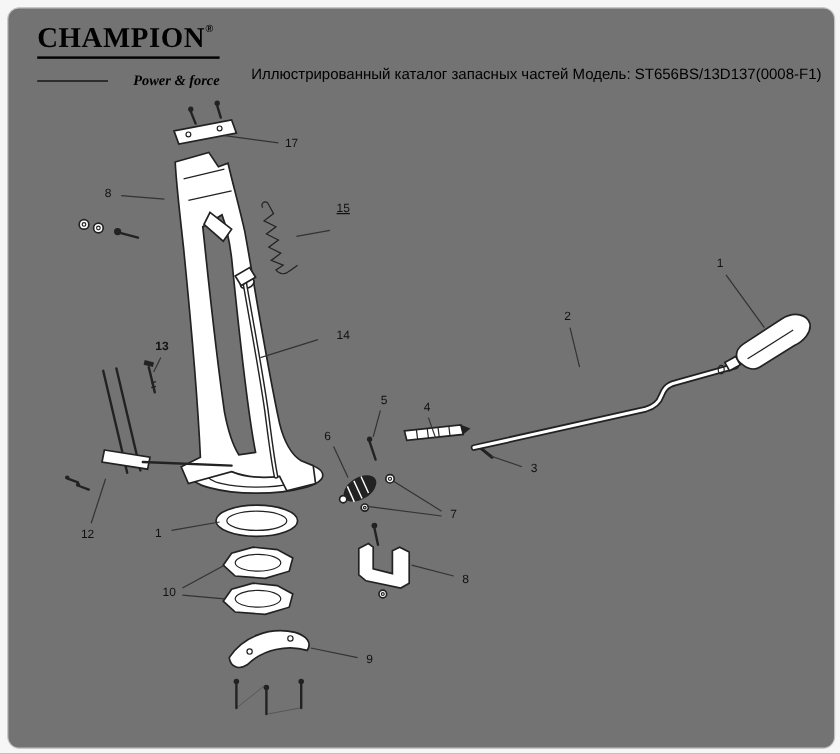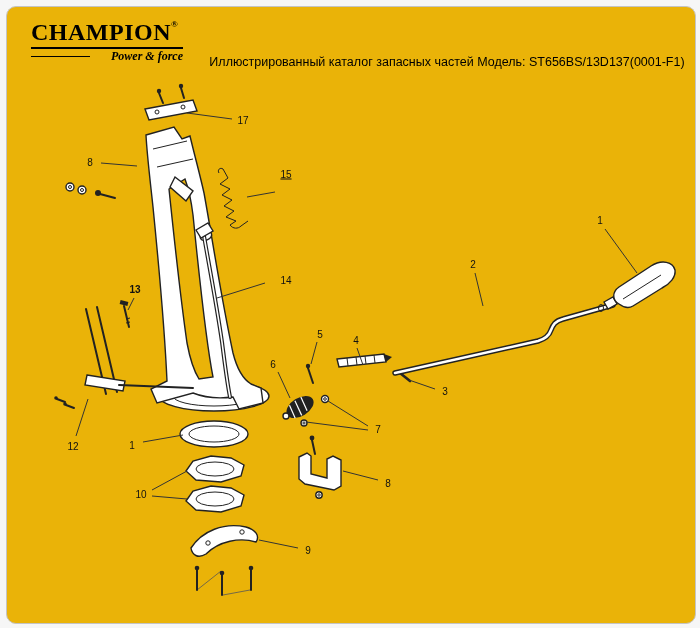--- a/index.html
+++ b/index.html
@@ -2,31 +2,31 @@
 <html><head>
 <meta charset="utf-8">
 <style>
   html,body{margin:0;padding:0;}
   body{
     width:700px;height:628px;position:relative;overflow:hidden;
     background:#f6f6f6;font-family:"Liberation Sans",sans-serif;color:#000;
   }
   .page{
     position:absolute;left:6px;top:6px;right:4px;bottom:4px;
-    background:#eab308;border:1px solid #c4c4c4;border-radius:10px;
+    background:#737373;border:1px solid #c4c4c4;border-radius:10px;
   }
   
   .logo{position:absolute;left:24px;top:12px;width:152px;}
   .brand{
     font-family:"Liberation Serif",serif;font-weight:bold;font-size:24px;
     letter-spacing:.5px;color:#000;border-bottom:2px solid #000;
     padding-bottom:1px;white-space:nowrap;
   }
   .brand sup{font-size:9px;vertical-align:top;}
-  .tagline{display:flex;align-items:center;gap:21px;margin-top:0;}
+  .tagline{display:flex;align-items:center;gap:21px;margin-top:11px;}
   .tagline .tl-line{flex:1;height:1px;background:#000;}
   .tagline .tl-text{
     font-family:"Liberation Serif",serif;font-style:italic;font-weight:bold;
     font-size:12px;white-space:nowrap;
   }
   
   .title{
     position:absolute;left:188px;top:46px;width:504px;text-align:center;
     font-size:12.5px;line-height:1.5;color:#000;
   }
@@ -58,21 +58,21 @@
 
   <div class="logo">
     <div class="brand"><span>CHAMPION</span><sup>®</sup></div>
     <div class="tagline">
       <span class="tl-line"></span>
       <span class="tl-text">Power &amp; force</span>
     </div>
   </div>
 
   <div class="title">
-    <div>Иллюстрированный каталог запасных частей Модель: ST656BS/13D137(0001-F1)</div>
+    <div>Иллюстрированный каталог запасных частей Модель: ST656BS/13D137(0008-F1)</div>
   </div>
 
   <div id="diagram">
     <svg id="diagram-svg" width="700" height="628" viewBox="0 0 700 628">
 
       <g>
         <ellipse cx="207" cy="389" rx="55" ry="15" class="wf"></ellipse>
         <ellipse cx="207" cy="389" rx="41" ry="10" class="nf"></ellipse>
         <path class="wf" fill-rule="evenodd" d="M139,128 L167,120 L175,132 L183,129
           C188,150 193,168 197,186 C204,224 214,290 226,346 C230,362 236,372 244,377

